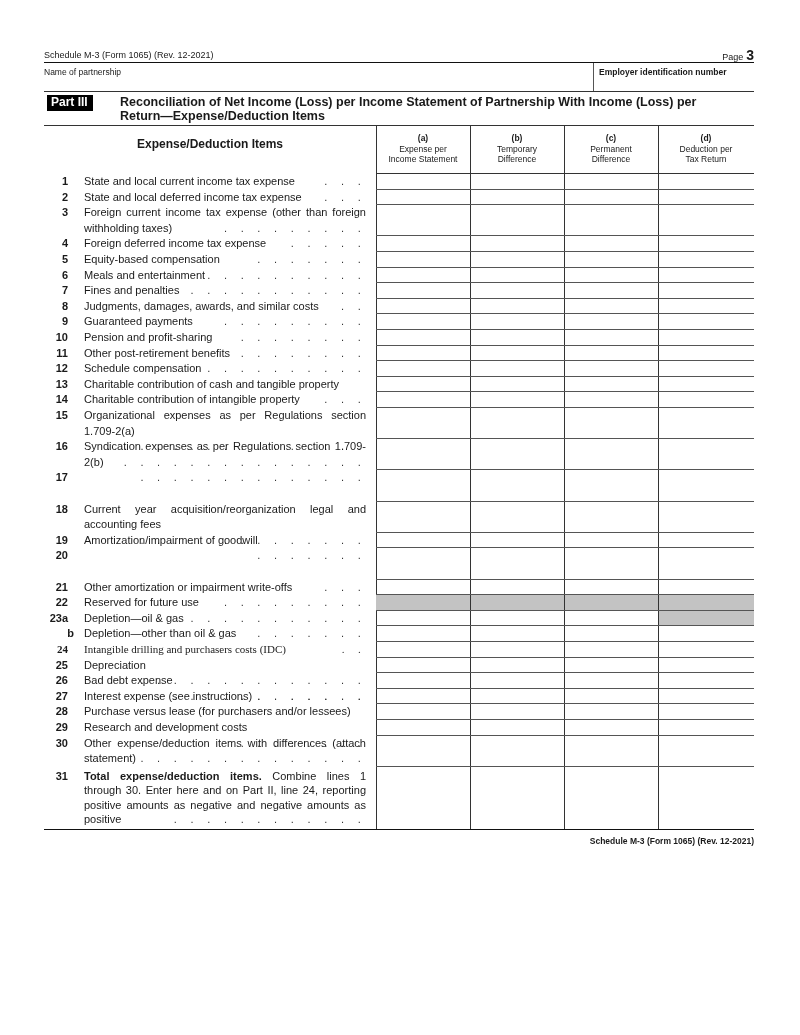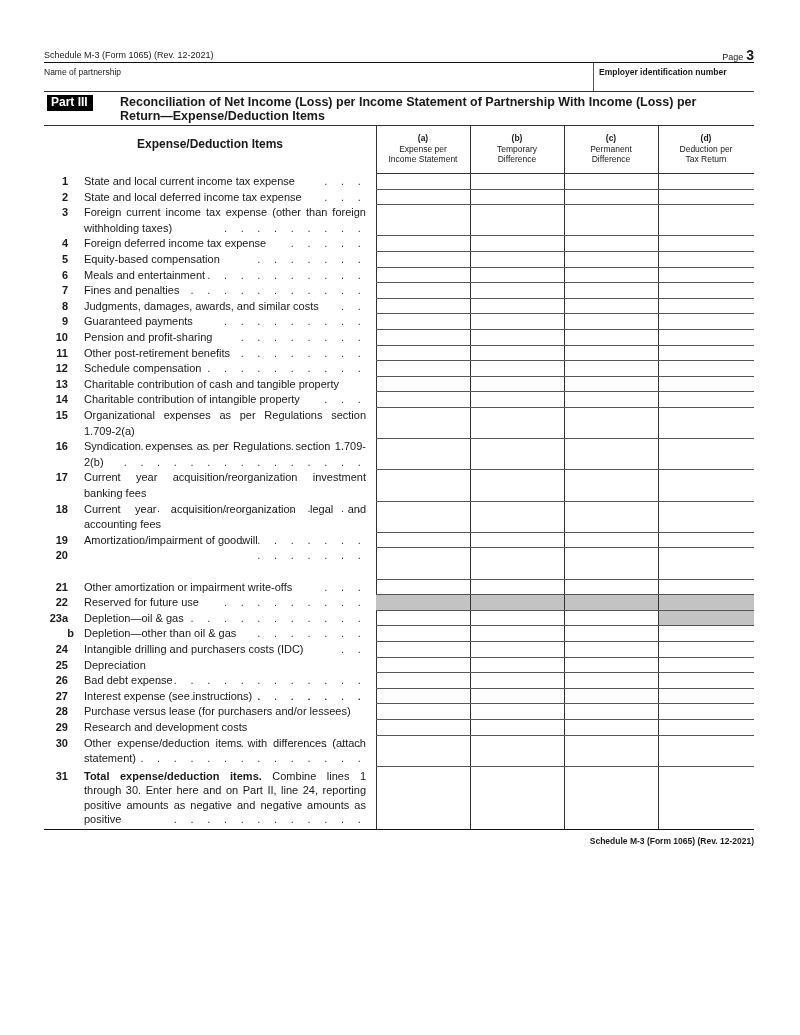--- a/index.html
+++ b/index.html
@@ -255,21 +255,21 @@
           <div class="text"><span>Syndication expenses as per Regulations section 1.709-2(b)</span><span class="dots">. . . . . . . . . . . . . . .</span></div>
           <div class="cells">
             <div class="cell" style="left: 0px; width: 94px;"></div>
             <div class="cell" style="left: 95px; width: 93px;"></div>
             <div class="cell" style="left: 189px; width: 93px;"></div>
             <div class="cell" style="left: 283px; width: 95px;"></div>
           </div>
         </div>
         <div class="row" style="top: 344.4px; height: 31.2px;">
           <span class="num">17</span>
-          <div class="text"><span>Current year acquisition/reorganization investment banking fees</span><span class="dots">. . . . . . . . . . . . . .</span></div>
+          <div class="text"><span class="dots">. . . . . . . . . . . . . .</span></div>
           <div class="cells">
             <div class="cell" style="left: 0px; width: 94px;"></div>
             <div class="cell" style="left: 95px; width: 93px;"></div>
             <div class="cell" style="left: 189px; width: 93px;"></div>
             <div class="cell" style="left: 283px; width: 95px;"></div>
           </div>
         </div>
         <div class="row" style="top: 375.6px; height: 31.2px;">
           <span class="num">18</span>
           <div class="text"><span>Current year acquisition/reorganization legal and accounting fees</span><span class="dots">. . . . . . . . . . . . . .</span></div>
@@ -332,21 +332,21 @@
         <div class="row" style="top: 500.4px; height: 15.6px;">
           <span class="num sub">b</span>
           <div class="text"><span>Depletion—other than oil &amp; gas</span><span class="dots">. . . . . . .</span></div>
           <div class="cells">
             <div class="cell" style="left: 0px; width: 94px;"></div>
             <div class="cell" style="left: 95px; width: 93px;"></div>
             <div class="cell" style="left: 189px; width: 93px;"></div>
             <div class="cell" style="left: 283px; width: 95px;"></div>
           </div>
         </div>
-        <div class="row" style="top: 516px; height: 15.6px;">
+        <div class="row" style="top: 516px; height: 15.6px; font-family: Liberation Serif, serif;">
           <span class="num">24</span>
           <div class="text"><span>Intangible drilling and purchasers costs (IDC)</span><span class="dots">. .</span></div>
           <div class="cells">
             <div class="cell" style="left: 0px; width: 94px;"></div>
             <div class="cell" style="left: 95px; width: 93px;"></div>
             <div class="cell" style="left: 189px; width: 93px;"></div>
             <div class="cell" style="left: 283px; width: 95px;"></div>
           </div>
         </div>
         <div class="row" style="top: 531.6px; height: 15.6px;">

